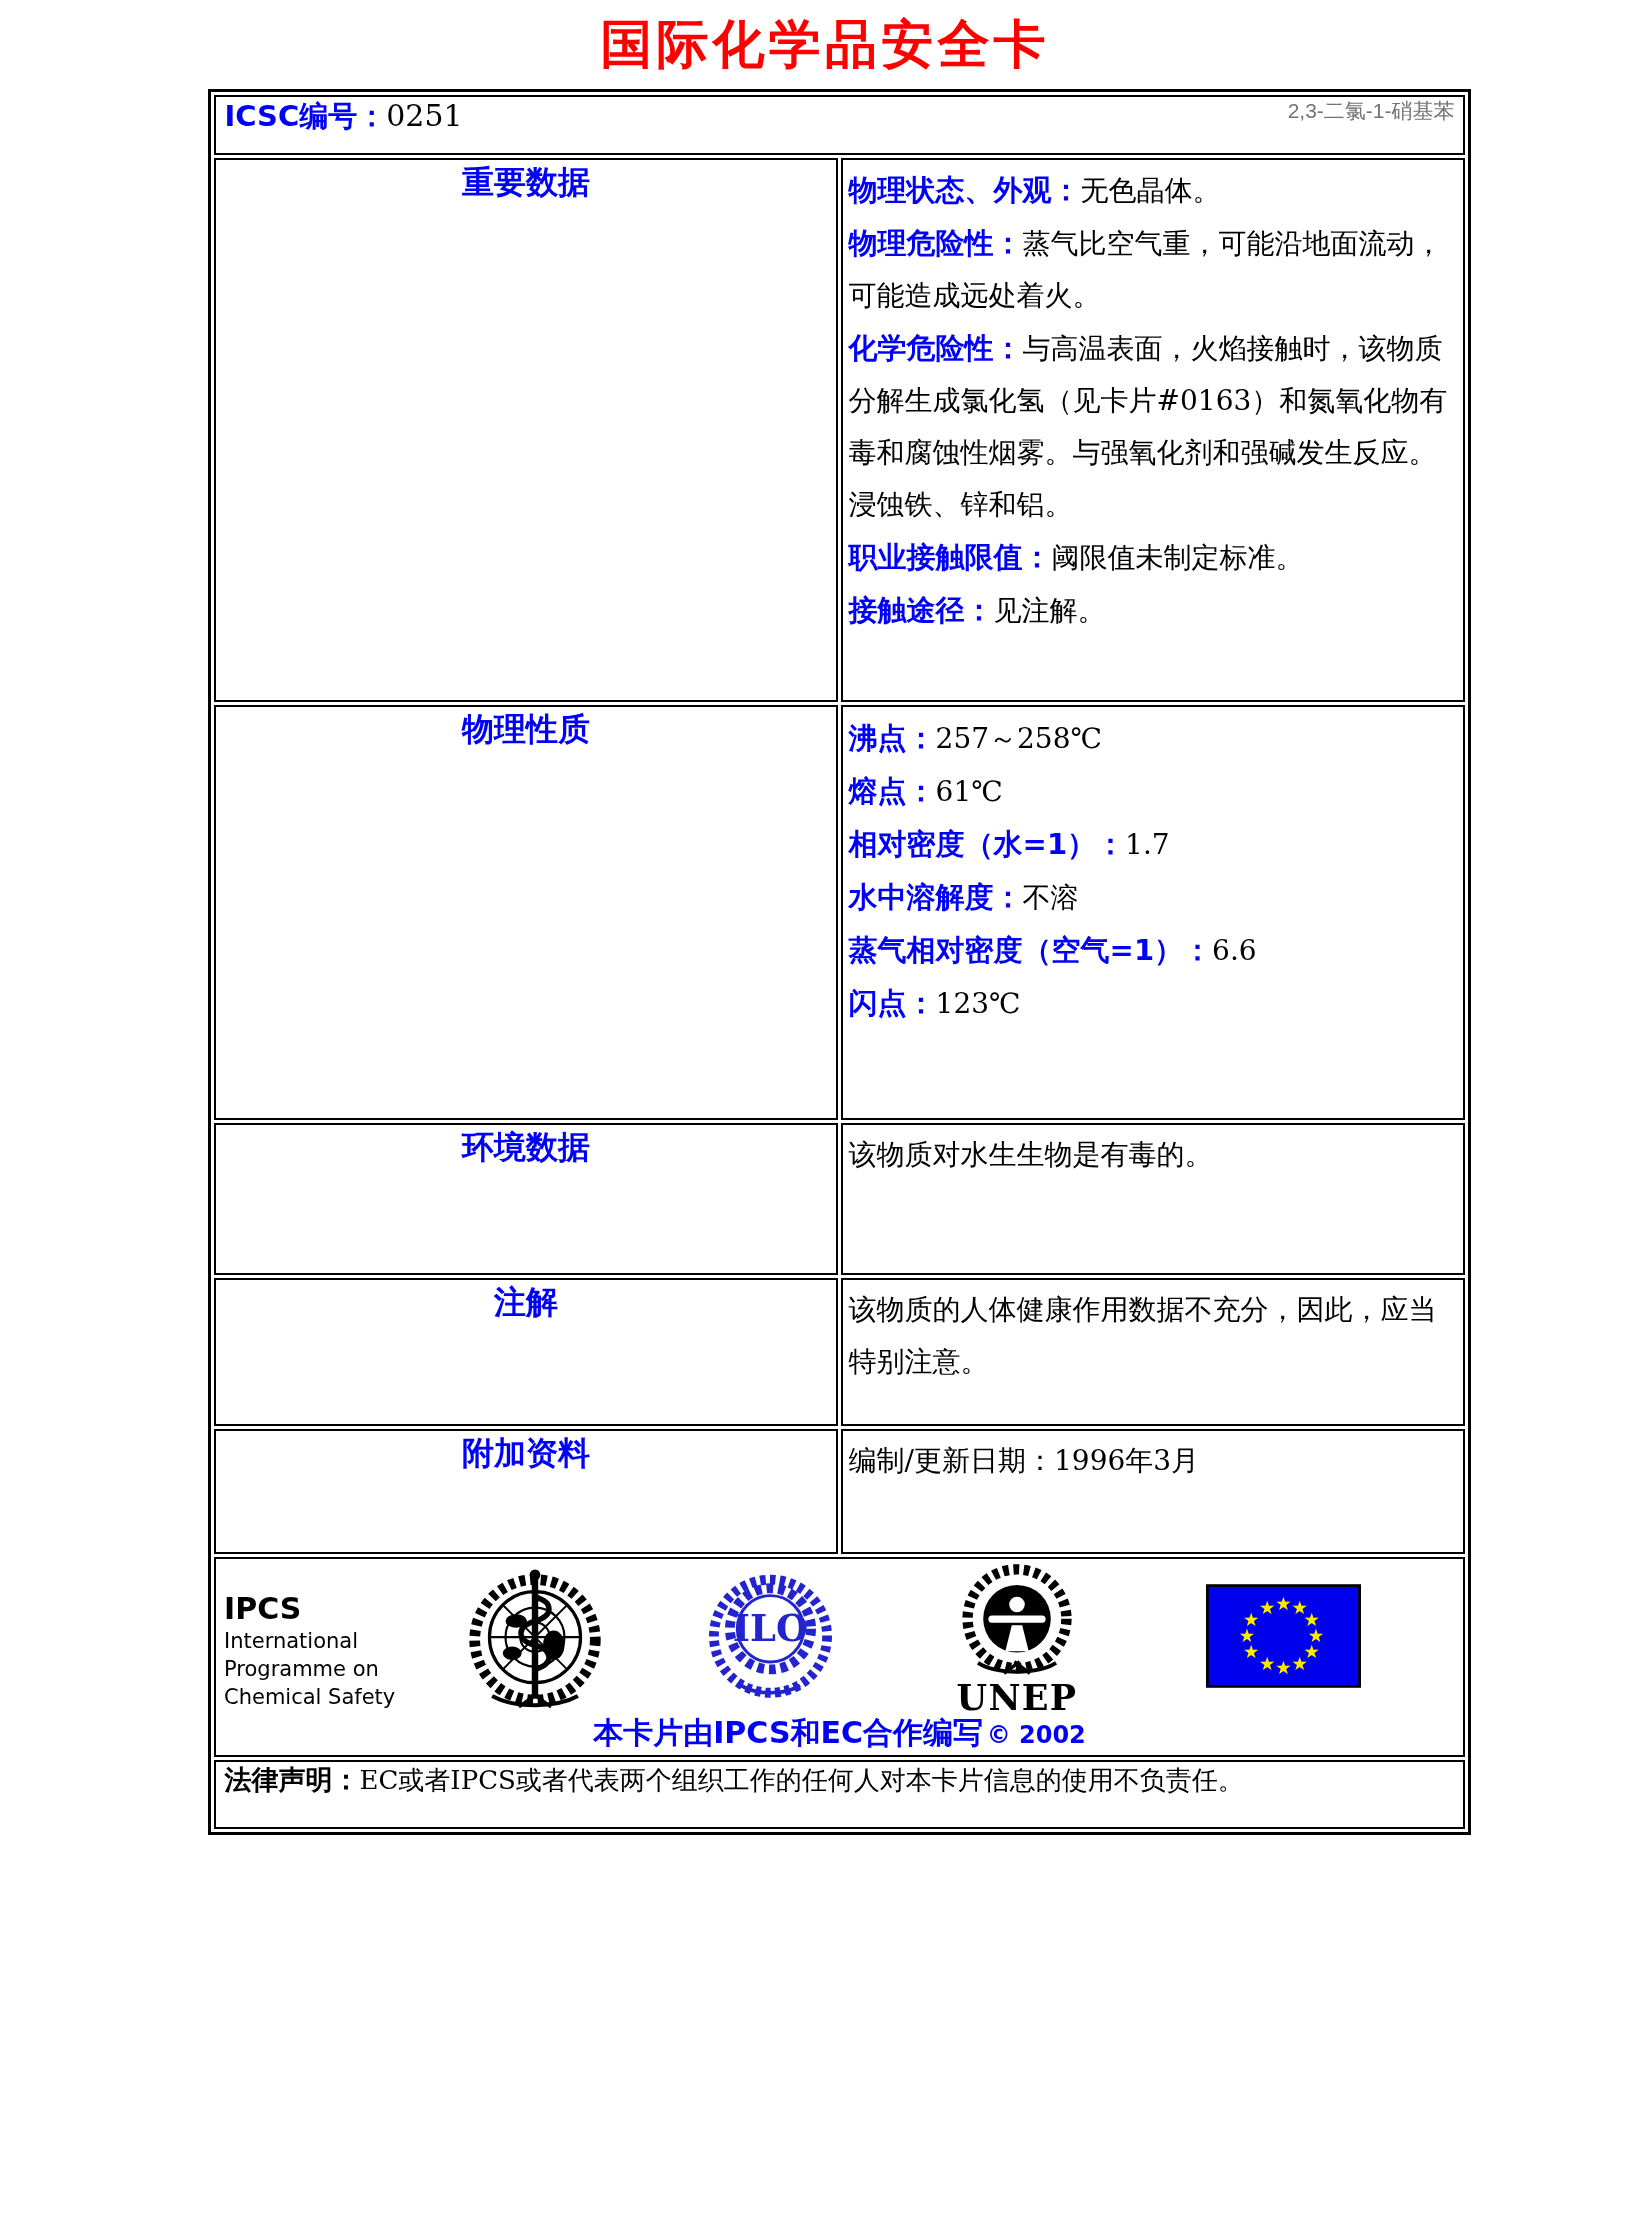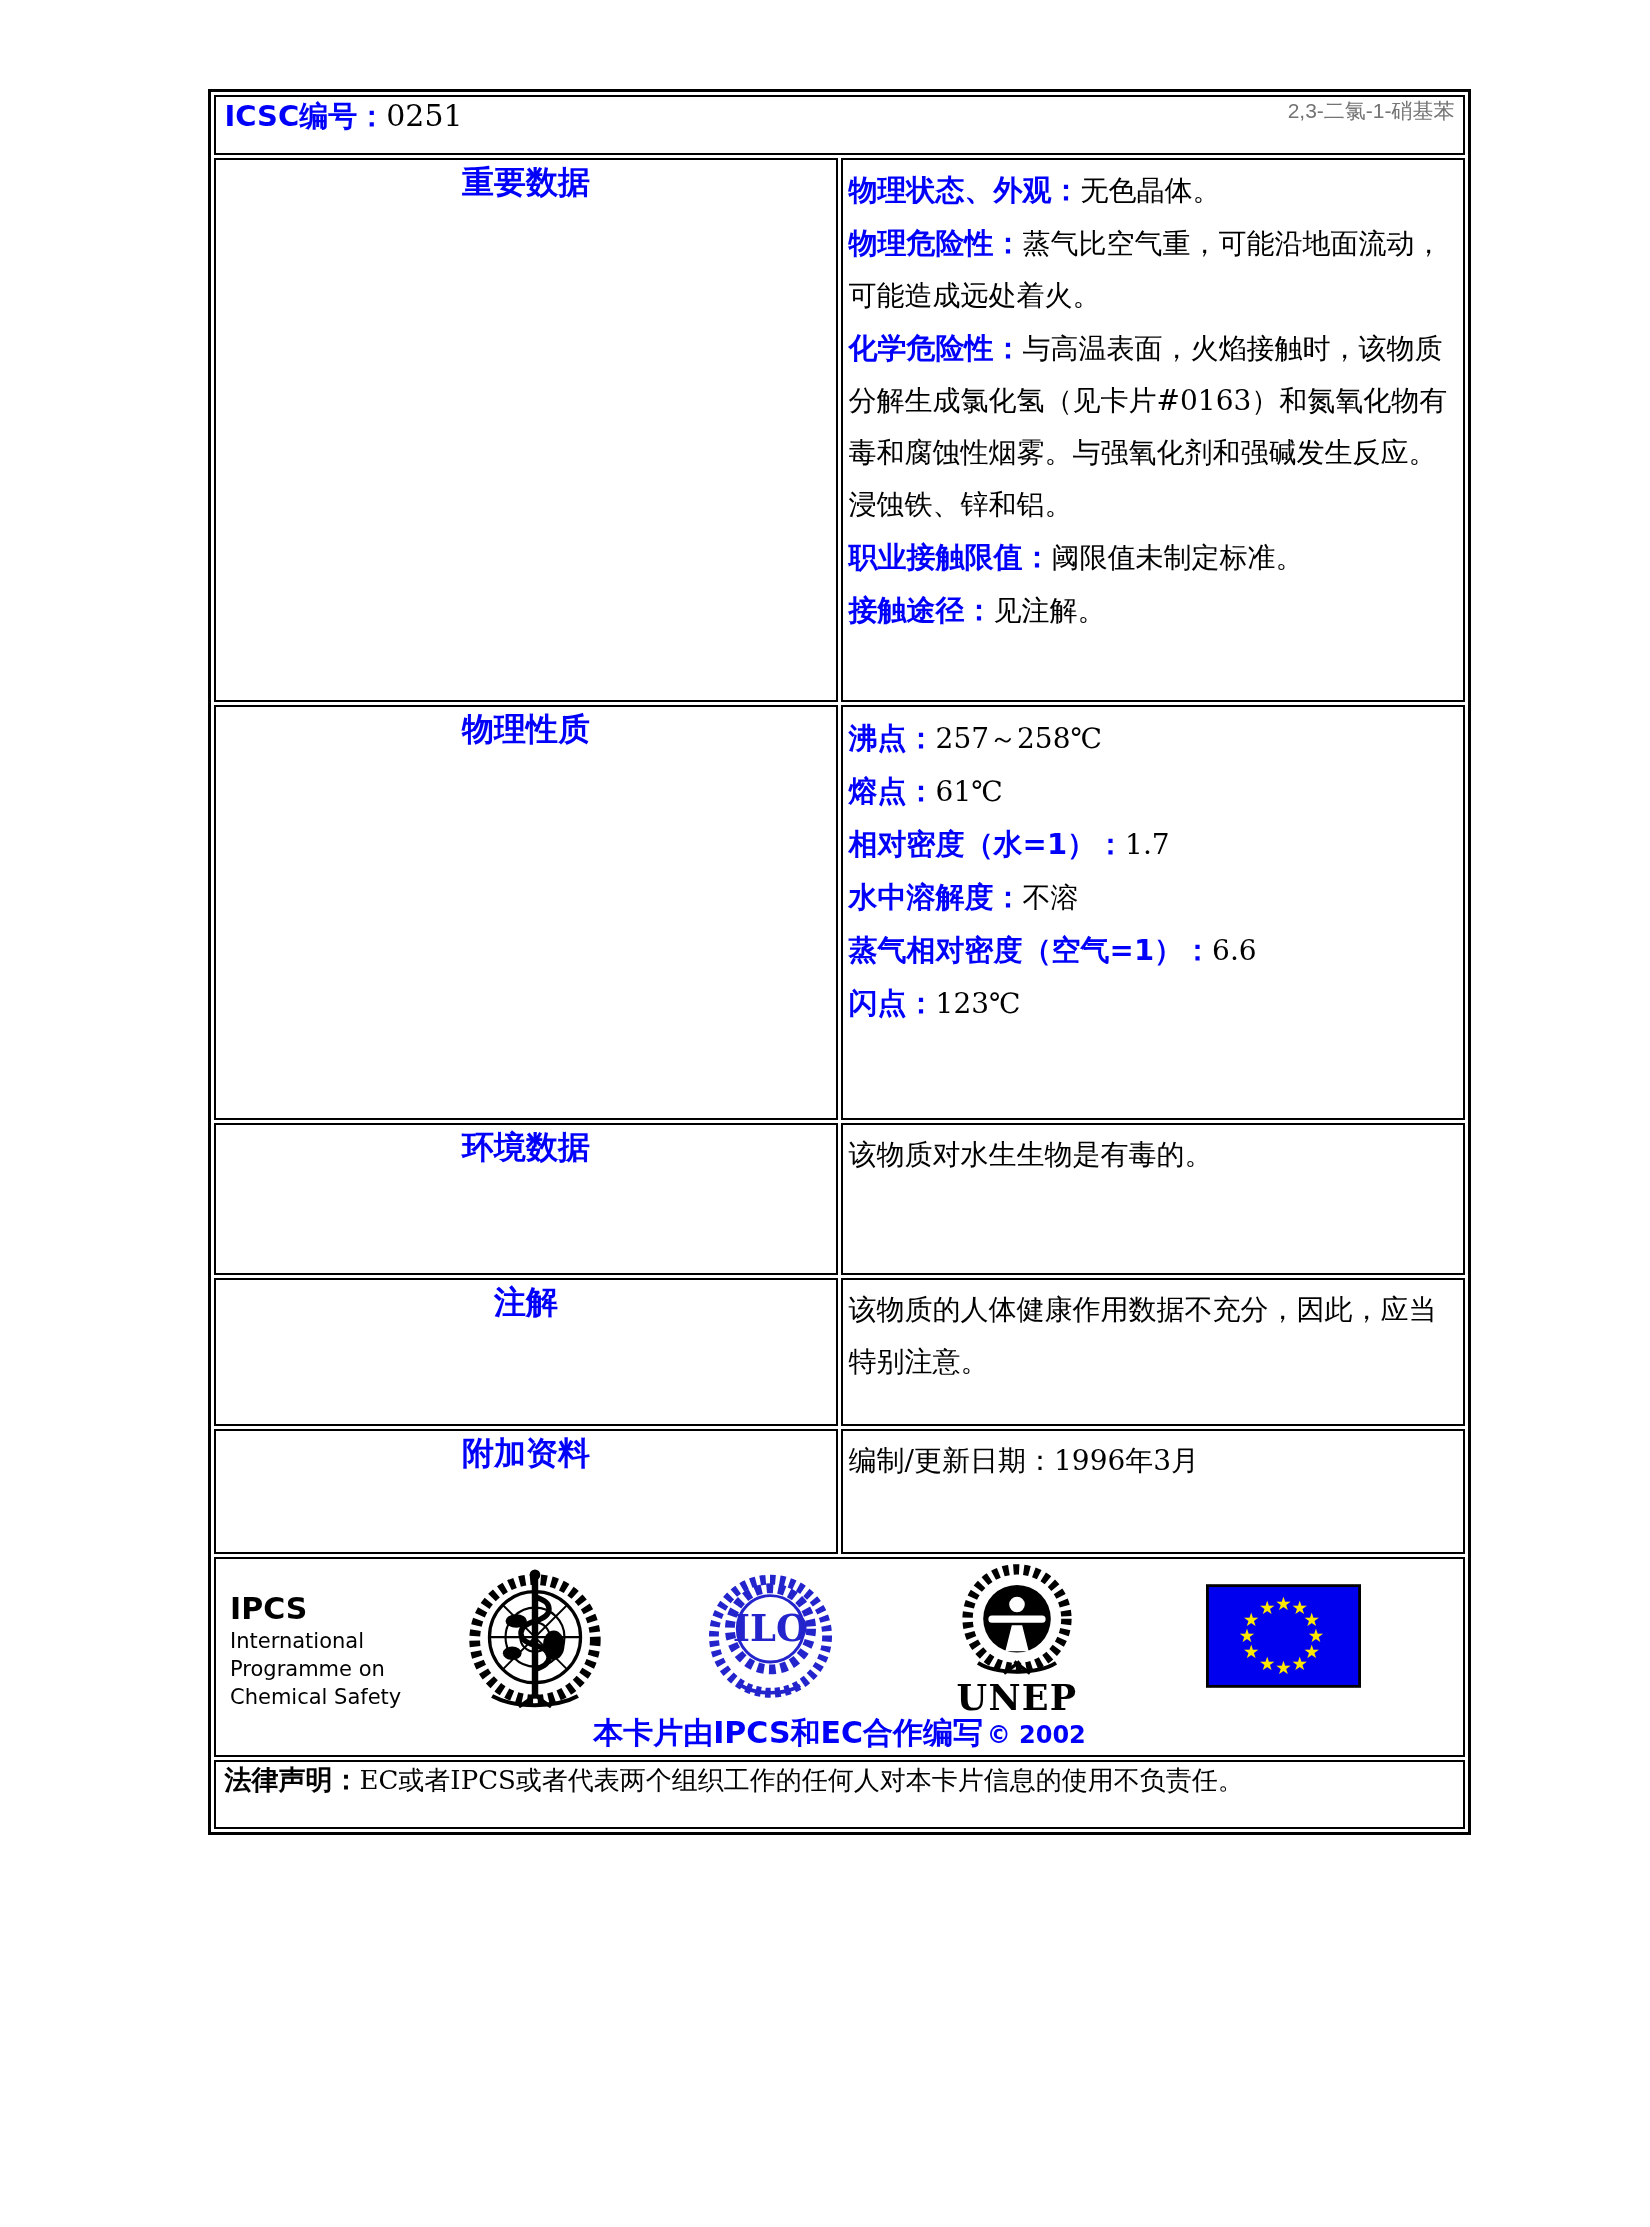--- a/index.html
+++ b/index.html
@@ -73,21 +73,21 @@
   tr.r-important td{height:532px;}
   tr.r-physical td{height:402px;}
   tr.r-env td{height:140px;}
   tr.r-notes td{height:135px;}
   tr.r-additional td{height:113px;}
   tr.r-footer td{height:196px;}
   tr.r-legal td{height:65px;}
 
   td.footer-cell{position:relative;padding:0;}
   .ipcs-block{
-    position:absolute;left:14px;top:31px;
+    position:absolute;left:8px;top:31px;
     color:#000;font-family:"DejaVu Sans", sans-serif;
   }
   .ipcs-acronym{font-size:30px;font-weight:bold;line-height:37px;}
   .ipcs-line{font-size:21px;line-height:28px;}
   .logo{position:absolute;}
   .logo-who{left:252px;top:8.5px;}
   .logo-ilo{left:493px;top:8.5px;}
   .logo-unep{left:736px;top:5.6px;}
   .logo-eu{left:990px;top:25px;}
   .footer-caption{
@@ -117,20 +117,21 @@
   .legal-text{
     color:#000;
     font-family:"DejaVu Serif", serif;
   }
 </style>
 </head>
 <body>
 
 <div class="page">
 
+  <div class="doc-title">国际化学品安全卡</div>
 
   <table class="card">
 
     <tbody>
         <tr>
       <td class="header-cell" colspan="2">
         <div class="header-flex">
           <span class="icsc-no">
             <span class="kv-label">ICSC编号：</span><span class="kv-value">0251</span>
           </span>

